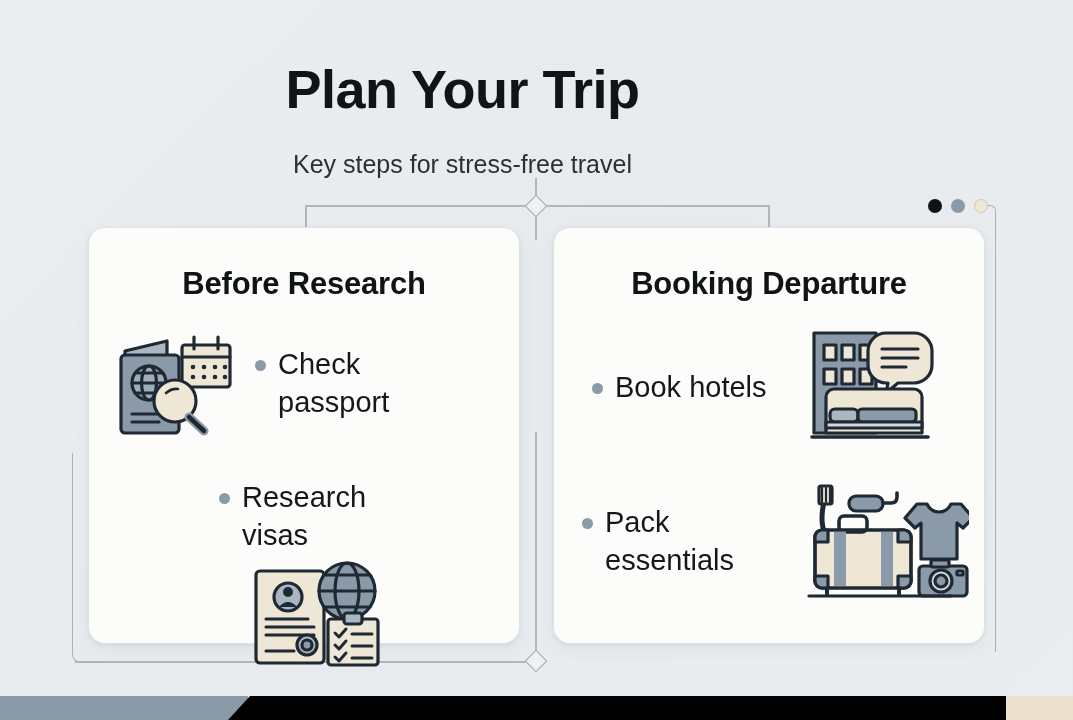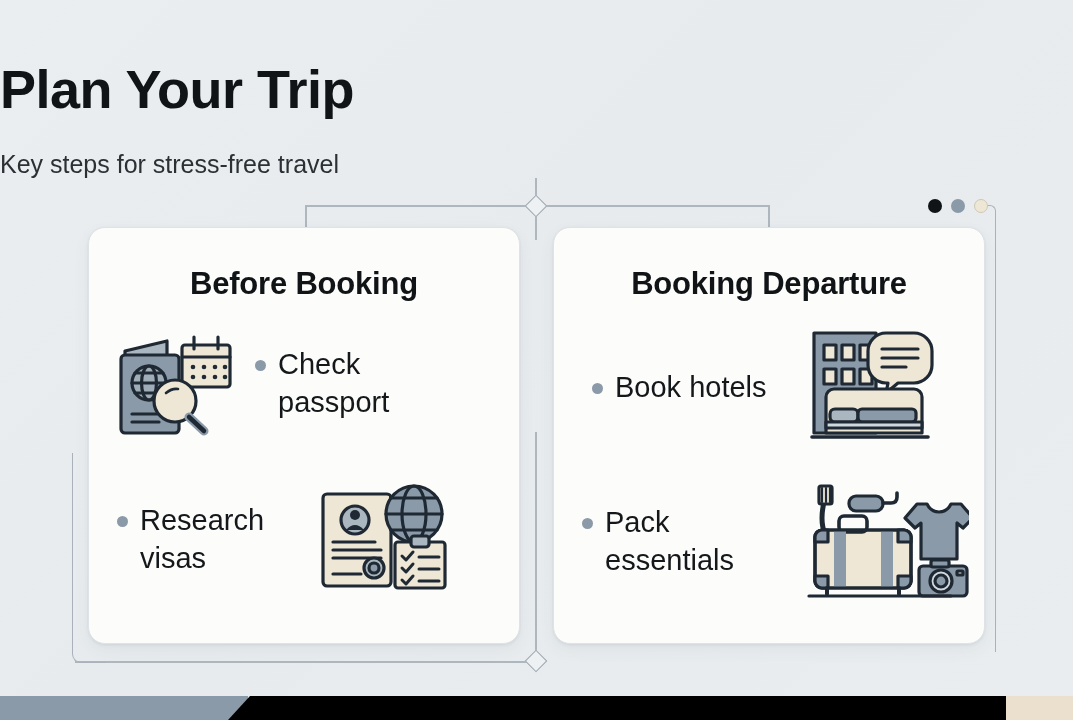--- a/index.html
+++ b/index.html
@@ -7,21 +7,21 @@
     width: 1073px; height: 720px;
     overflow: hidden;
     font-family: "Liberation Sans", sans-serif;
   }
   body {
     background: linear-gradient(135deg, #eaeef1 0%, #e7ebee 45%, #e9edf0 100%);
     position: relative;
   }
 
   
-  #header { position: absolute; top: 0; left: 0; width: 925px; }
+  #header { position: absolute; top: 0; left: 0; width: 925px; text-align: center; }
   #page-title {
     font-size: 54px; font-weight: bold; color: #111417;
     letter-spacing: -0.5px; line-height: 1; margin-top: 62px;
   }
   #page-subtitle {
     font-size: 25px; font-weight: normal; color: #2b3034;
     margin-top: 36px; line-height: 1;
   }
 
   
@@ -126,21 +126,21 @@
 <div id="bracket-left"></div>
 <div id="bracket-right"></div>
 
 <div id="progress-dots">
   <span class="dot" style="background:#111417;"></span>
   <span class="dot" style="background:#8b9aa8;"></span>
   <span class="dot" style="background:#efe7d6;border:1px solid #cfc7b4;"></span>
 </div>
 
 <div class="card" id="card-before-booking">
-  <div class="card-title">Before Booking</div>
+  <div class="card-title">Before Research</div>
 
   <div class="row row-icon-left" style="top:97px; left:0; padding-left:20px; gap:18px;">
     <div class="icon-box">
       <svg width="128" height="112" viewBox="0 0 128 112">
         <g stroke="#1f2933" stroke-width="3.2" stroke-linejoin="round" stroke-linecap="round" fill="none">
 
           <rect x="73" y="20" width="48" height="42" rx="3" fill="#efe7d6"></rect>
           <path d="M73 32 H121"></path>
           <path d="M85 12 V24"></path>
             <path d="M109 12 V24"></path>
@@ -174,21 +174,21 @@
           <path d="M57 68 q6 -5 12 -4" stroke-width="2.6"></path>
         </g>
       </svg>
     </div>
     <div class="bullet-block">
       <span class="bullet-dot"></span>
       <span class="bullet-text">Check passport</span>
     </div>
   </div>
 
-  <div class="row row-icon-right" style="top:250px; left:0; padding-left:28px; gap:0;">
+  <div class="row row-icon-right" style="top:250px; left:0; padding-left:28px; gap:0;flex-direction:column;">
     <div class="bullet-block">
       <span class="bullet-dot"></span>
       <span class="bullet-text">Research visas</span>
     </div>
     <div class="icon-box">
       <svg width="140" height="118" viewBox="0 0 140 118">
         <g stroke="#1f2933" stroke-width="3.2" stroke-linejoin="round" stroke-linecap="round" fill="none">
 
           <rect x="8" y="16" width="68" height="92" rx="4" fill="#efe7d6"></rect>
           <circle cx="40" cy="42" r="14" fill="#aab6c0"></circle>

